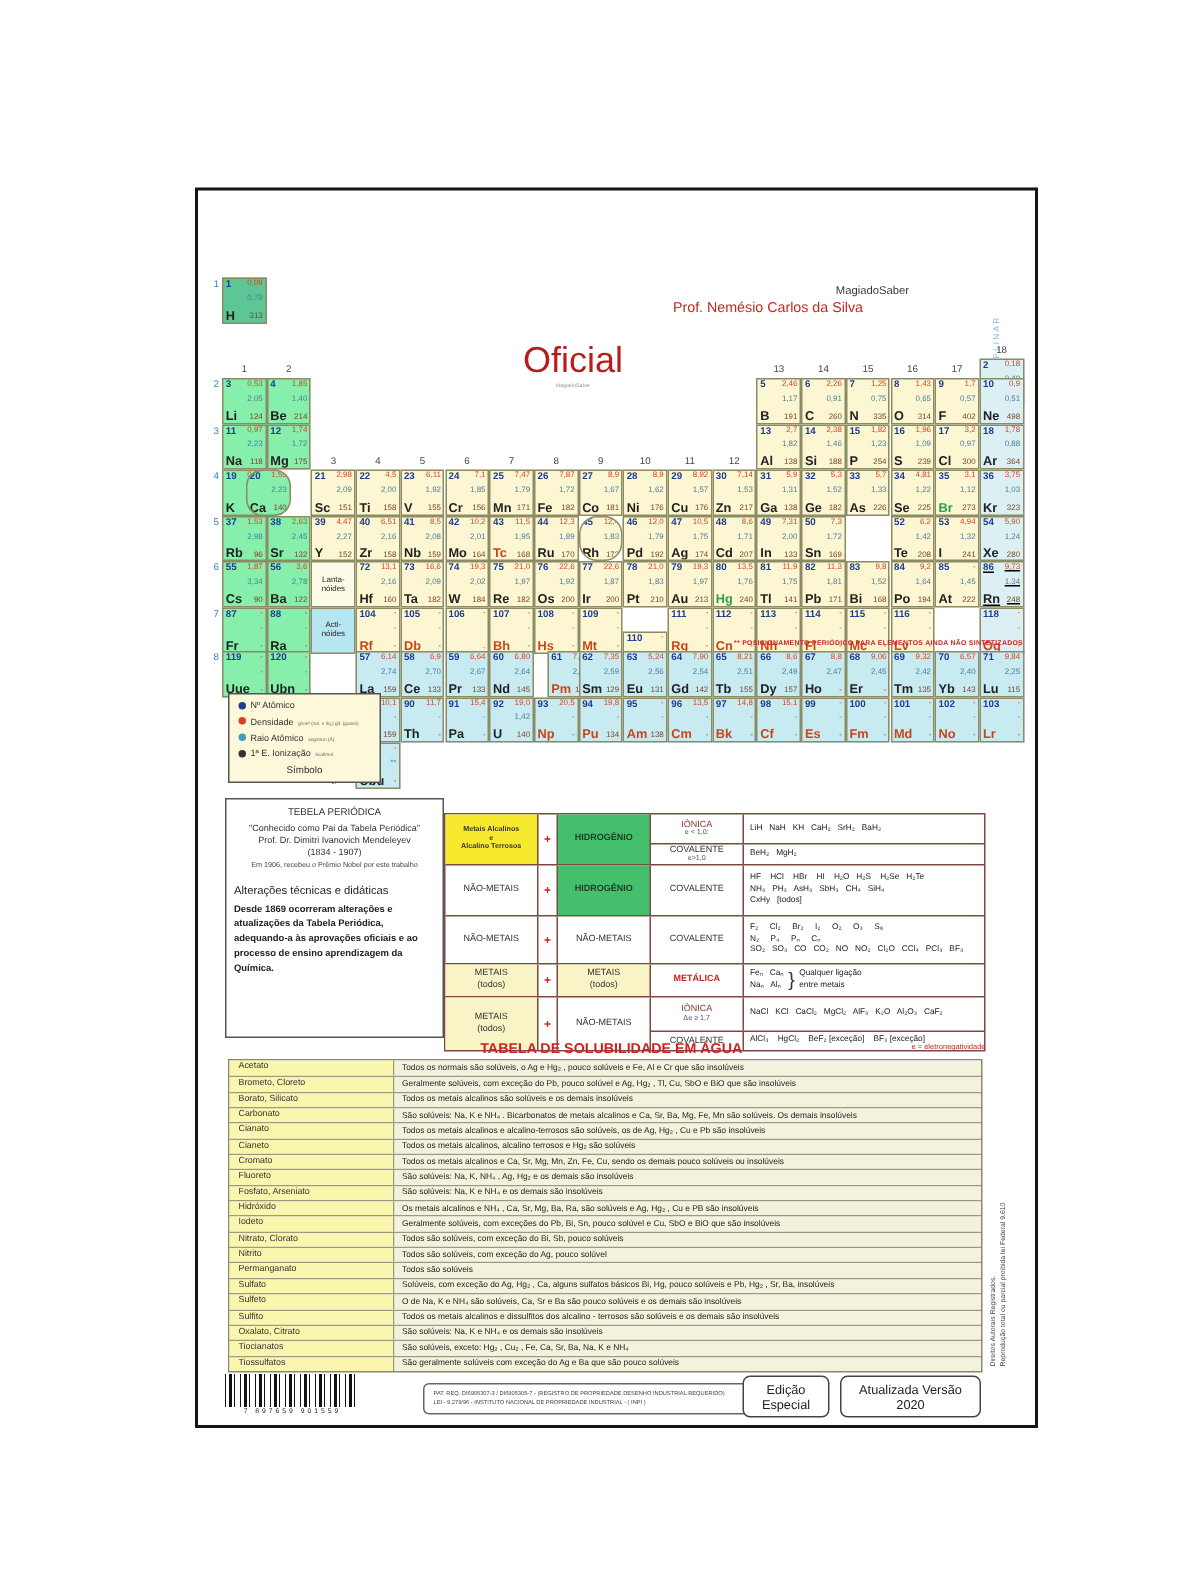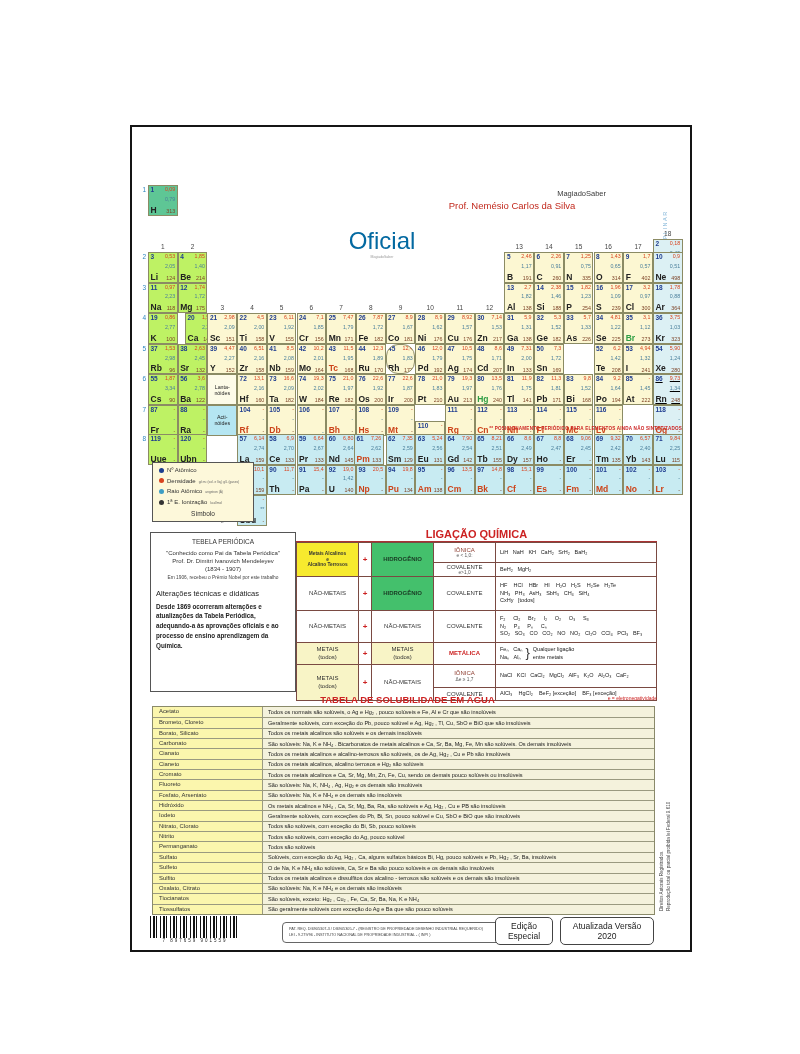--- a/index.html
+++ b/index.html
@@ -6,32 +6,32 @@
   body{width:800px;height:1054px;position:relative;font-family:"Liberation Sans",sans-serif;-webkit-font-smoothing:antialiased;}
   .poster{position:absolute;left:130px;top:125px;width:558px;height:823px;border:2px solid #151515;background:#fff;}
 
   
   .logo{position:absolute;left:272px;top:34px;width:202px;text-align:center;}
   .logo .bar{display:block;height:4px;background:#1d1d1d;margin-bottom:1px;}
   .logo .ttl{font-size:20px;font-weight:bold;color:#1d1d1d;letter-spacing:.5px;white-space:nowrap;}
   .logo sup{font-size:9px;}
   .brand{position:absolute;left:300px;top:62px;width:174px;text-align:right;font-size:7.5px;color:#3a3a3a;padding-right:14px;}
   .prof{position:absolute;left:280px;top:73px;width:200px;text-align:center;font-size:9.5px;color:#c22a1e;}
-  .oficial{position:absolute;left:190px;top:100px;width:120px;text-align:center;font-size:24px;color:#0369a1;}
+  .oficial{position:absolute;left:190px;top:100px;width:120px;text-align:center;font-size:24px;color:#b91c1c;}
   .oficial-sub{position:absolute;left:190px;top:128px;width:120px;text-align:center;font-size:3.5px;color:#9a9a9a;}
   .vside{writing-mode:vertical-rl;transform:rotate(180deg);white-space:nowrap;}
   .vtop{position:absolute;left:530px;top:58px;height:100px;font-size:5.5px;letter-spacing:1.5px;color:#86b8da;}
   .vbottom{position:absolute;left:527px;top:572px;height:212px;display:flex;gap:1px;color:#3c3c3c;}
   .vbottom .vside{font-size:4.6px;line-height:1.3;}
 
   
   #ptable{position:absolute;left:0;top:0;width:558px;height:420px;}
   .cell{position:absolute;width:29.7px;height:30.6px;border:0.5px solid #8b8b64;box-sizing:border-box;padding:1px 1.5px 0.5px 1.5px;display:flex;flex-direction:column;justify-content:space-between;overflow:hidden;}
   .bg-g{background:#5ec695;}
-  .bg-y{background:#bef264;}
+  .bg-y{background:#86efac;}
   .bg-c{background:#fcf7d2;}
   .bg-n{background:#dcf0f4;}
   .bg-t{background:#c8ebf2;}
   .l1{display:flex;justify-content:space-between;line-height:1;}
   .num{font-size:6.5px;font-weight:bold;color:#1f3d8f;}
   .den{font-size:5.3px;color:#d8431f;}
   .l2{text-align:right;font-size:5.3px;color:#4a7f9b;line-height:1;}
   .l3{display:flex;justify-content:space-between;align-items:flex-end;line-height:1;}
   .sym{font-size:8.5px;font-weight:bold;color:#222;}
   .sym.r{color:#cc441a;}
@@ -314,21 +314,21 @@
         <div class="l1">
           <span class="num">19</span>
           <span class="den">0,86</span>
         </div>
         <div class="l2">2,77</div>
         <div class="l3">
           <span class="sym ">K</span>
           <span class="ie">100</span>
         </div>
       </div>
-      <div class="cell bg-y" style="left: 53px; top: 186.2px;">
+      <div class="cell bg-y" style="left: 32px; top: 186.2px; border-radius: 11px;">
         <div class="l1">
           <span class="num">20</span>
           <span class="den">1,55</span>
         </div>
         <div class="l2">2,23</div>
         <div class="l3">
           <span class="sym ">Ca</span>
           <span class="ie">140</span>
         </div>
       </div>
@@ -1139,21 +1139,21 @@
         <div class="l1">
           <span class="num">60</span>
           <span class="den">6,80</span>
         </div>
         <div class="l2">2,64</div>
         <div class="l3">
           <span class="sym ">Nd</span>
           <span class="ie">145</span>
         </div>
       </div>
-      <div class="cell bg-t" style="left: 222px; top: 307px;">
+      <div class="cell bg-t" style="left: 233px; top: 307px;">
         <div class="l1">
           <span class="num">61</span>
           <span class="den">7,26</span>
         </div>
         <div class="l2">2,62</div>
         <div class="l3">
           <span class="sym r">Pm</span>
           <span class="ie">133</span>
         </div>
       </div>
@@ -1506,21 +1506,20 @@
 
   <div class="infobox">
     <div class="ib-c ib-t">TEBELA PERIÓDICA</div>
     <div class="ib-c">"Conhecido como Pai da Tabela Periódica"</div>
     <div class="ib-c">Prof. Dr. Dimitri Ivanovich Mendeleyev</div>
     <div class="ib-c">(1834 - 1907)</div>
     <div class="ib-c ib-small">Em 1906, recebeu o Prêmio Nobel por este trabalho</div>
     <div class="ib-h">Alterações técnicas e didáticas</div>
     <div class="ib-p">Desde 1869 ocorreram alterações e atualizações da Tabela Periódica, adequando-a às aprovações oficiais e ao processo de ensino aprendizagem da Química.</div>
   </div>
-  <div class="bondtitle">LIGAÇÃO QUÍMICA</div>
   <div id="bonding">
       <div class="brow">
         <div class="bcell bg-yel tiny">Metais Alcalinos
 e
 Alcalino Terrosos</div>
         <div class="bplus">+</div>
         <div class="bcell bg-green">HIDROGÊNIO</div>
         <div class="bright">
           <div class="bpart" style="height: 19px;">
             <div class="btype maroon">

